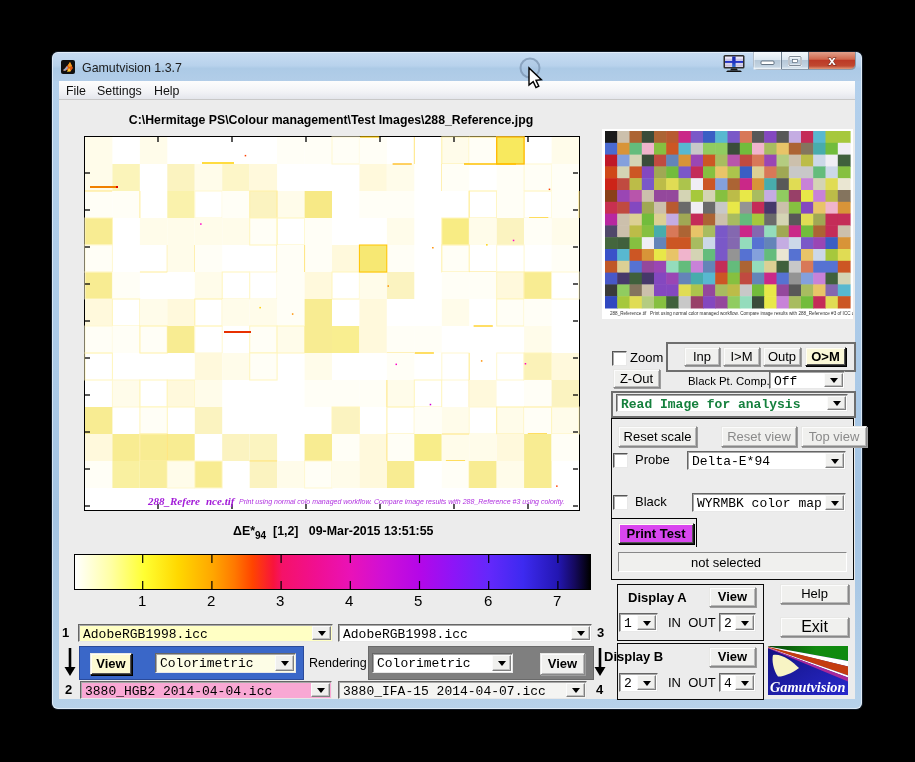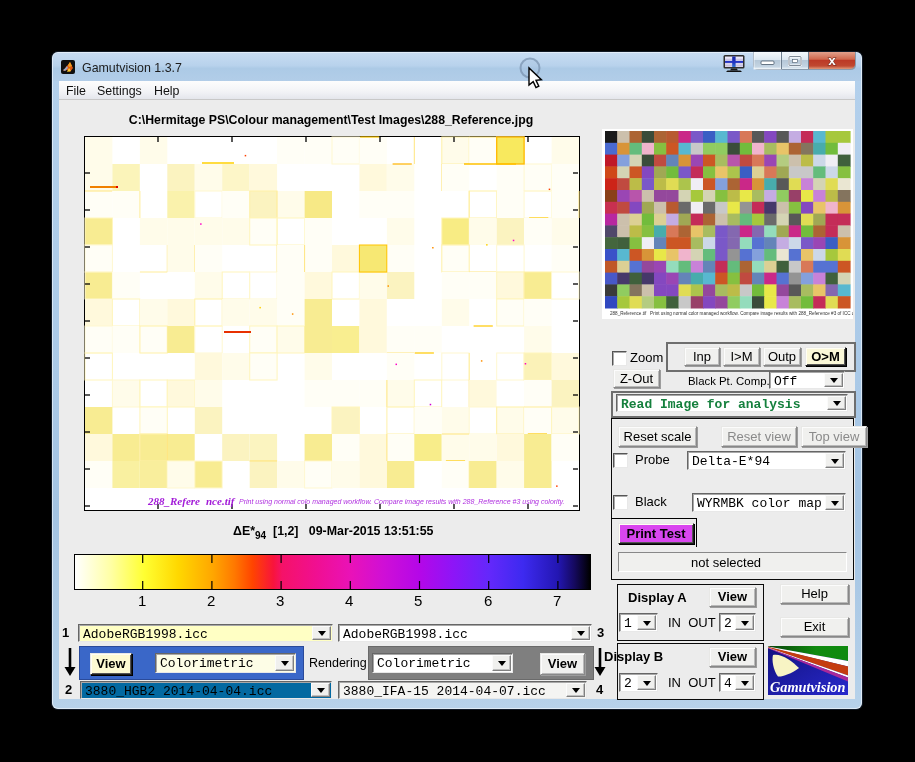--- a/index.html
+++ b/index.html
@@ -447,21 +447,21 @@
     <div class="carr"></div>
   </div>
 <div class="lbl" style="left:309px;top:656px;font-size:12.5px;">Rendering</div>
 <div class="abs" style="left:368px;top:646px;width:224px;height:32px;background:#7f7f7f;border:1px solid #6a6a6a;"></div>
 <div class="combo" style="left:372px;top:653px;width:139px;height:18px;background:#fff">
     <div class="txt" style="font-size:13px;color:#000">Colorimetric</div>
     <div class="carr"></div>
   </div>
 <div class="btn" style="left:540px;top:653px;width:43px;height:20px;background:#f0f0ee;font-weight:bold;font-size:13px;line-height:20px;">View</div>
 <div class="lbl b" style="left:65px;top:682px;">2</div>
-<div class="combo" style="left:80px;top:681px;width:250px;height:16px;background:#0369a1">
+<div class="combo" style="left:80px;top:681px;width:250px;height:16px;background:#f9a8d4">
     <div class="txt" style="font-size:13px;color:#000">3880_HGB2 2014-04-04.icc</div>
     <div class="carr"></div>
   </div>
 <div class="combo" style="left:338px;top:681px;width:247px;height:16px;background:#f4f4f2">
     <div class="txt" style="font-size:13px;color:#000">3880_IFA-15 2014-04-07.icc</div>
     <div class="carr"></div>
   </div>
 <div class="lbl b" style="left:596px;top:682px;">4</div>
 <svg width="251" height="190" style="position:absolute;left:602px;top:129px" xmlns="http://www.w3.org/2000/svg">
     <rect width="251" height="190" fill="#ffffff"></rect>
@@ -811,21 +811,21 @@
 <div class="combo" style="left:619px;top:613px;width:37px;height:17px;background:#fff">
     <div class="txt" style="font-size:13px;color:#000">1</div>
     <div class="carr"></div>
   </div>
 <div class="lbl" style="left:668px;top:615px;">IN&nbsp; OUT</div>
 <div class="combo" style="left:719px;top:613px;width:35px;height:17px;background:#fff">
     <div class="txt" style="font-size:13px;color:#000">2</div>
     <div class="carr"></div>
   </div>
 <div class="btn" style="left:780px;top:584px;width:67px;height:18px;background:#f0f0ee;font-size:13px;line-height:18px;">Help</div>
-<div class="btn" style="left:780px;top:617px;width:67px;height:18px;background:#f0f0ee;font-size:13px;line-height:18px;">Exit</div>
+<div class="btn" style="left:780px;top:617px;width:67px;height:18px;background:#f0f0ee;font-size:16px;line-height:18px;">Exit</div>
 <div class="gbox" style="left:617px;top:643px;width:145px;height:55px;"></div>
 <div class="lbl b" style="left:604px;top:649px;">Display B</div>
 <div class="btn" style="left:709px;top:647px;width:45px;height:18px;background:#f0f0ee;font-weight:bold;font-size:13px;line-height:18px;">View</div>
 <div class="combo" style="left:619px;top:673px;width:37px;height:17px;background:#fff">
     <div class="txt" style="font-size:13px;color:#000">2</div>
     <div class="carr"></div>
   </div>
 <div class="lbl" style="left:668px;top:675px;">IN&nbsp; OUT</div>
 <div class="combo" style="left:719px;top:673px;width:35px;height:17px;background:#fff">
     <div class="txt" style="font-size:13px;color:#000">4</div>

